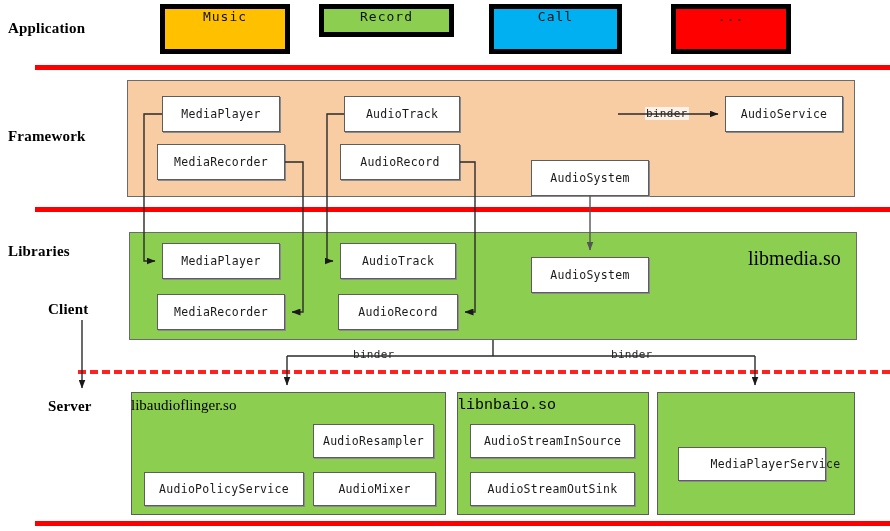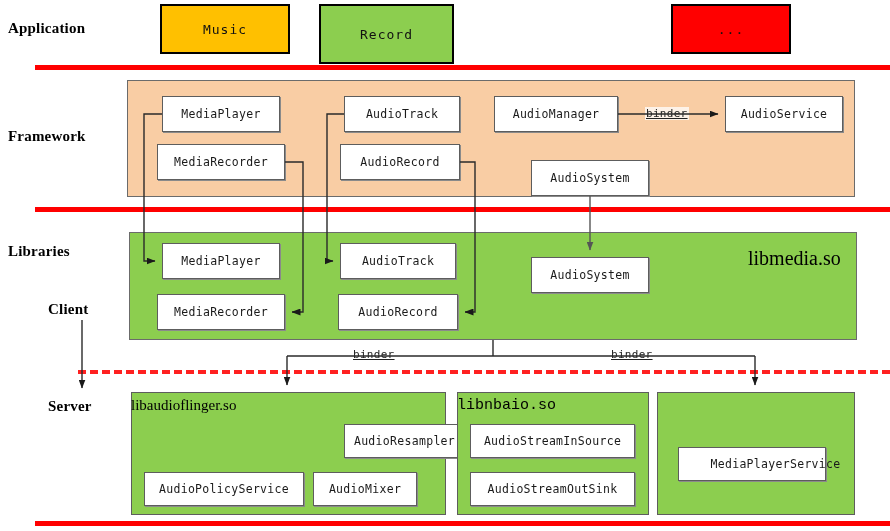--- a/index.html
+++ b/index.html
@@ -27,24 +27,23 @@
   }
   .dashed-sep{
     position:absolute;
     height:0;
     border-top:4px dashed #ff2020;
   }
 
   
   .app-box{
     position:absolute;
-    border:2px solid #000000;
+    border:5px solid #000000;
     box-sizing:border-box;
     display:flex;
-    align-items:center;
     justify-content:center;
     font-size:13px;
     color:#111;
     letter-spacing:1px;
   }
 
   
   .panel{
     position:absolute;
     box-sizing:border-box;
@@ -99,40 +98,42 @@
 
   
   .binder-tag{
     position:absolute;
     background:#fdf2e8;
     font-size:11px;
     color:#222;
     padding:0 1px;
     white-space:nowrap;
     letter-spacing:.3px;
-    text-decoration:underline;
   }
   .binder-tag.plain{background:#ffffff;}
 </style>
 </head>
 <body>
 
 <div id="stage">
 
   <div class="row-label" style="left:8px;  top:20px;">Application</div>
   <div class="row-label" style="left:8px;  top:128px;">Framework</div>
   <div class="row-label" style="left:8px;  top:243px;">Libraries</div>
   <div class="row-label" style="left:48px; top:301px;">Client</div>
   <div class="row-label" style="left:48px; top:398px;">Server</div>
 
   <div class="app-box" style="left:160px;top:4px;width:130px;height:50px;background:#ffc000;">
     <span>Music</span>
   </div>
-  <div class="app-box" style="left:319px;top:4px;width:135px;height:60px;background:#8cce4f;">
+  <div class="app-box" style="left:319px;top:4px;width:135px;height:33px;background:#8cce4f;">
     <span>Record</span>
+  </div>
+  <div class="app-box" style="left:489px;top:4px;width:133px;height:50px;background:#00b0f0;">
+    <span>Call</span>
   </div>
   <div class="app-box" style="left:671px;top:4px;width:120px;height:50px;background:#ff0000;">
     <span>...</span>
   </div>
 
   <div class="sep" style="left:35px;top:65px;width:855px;"></div>
 
   <div class="panel framework" style="left:127px;top:80px;width:728px;height:117px;"></div>
 
   <div class="node" style="left:162px;top:96px;width:118px;height:36px;">
@@ -140,23 +141,20 @@
   </div>
   <div class="node" style="left:157px;top:144px;width:128px;height:36px;">
     <span>MediaRecorder</span>
   </div>
   <div class="node" style="left:344px;top:96px;width:116px;height:36px;">
     <span>AudioTrack</span>
   </div>
   <div class="node" style="left:340px;top:144px;width:120px;height:36px;">
     <span>AudioRecord</span>
   </div>
-  <div class="node" style="left:494px;top:96px;width:124px;height:36px;">
-    <span>AudioManager</span>
-  </div>
   <div class="node" style="left:531px;top:160px;width:118px;height:36px;">
     <span>AudioSystem</span>
   </div>
   <div class="node" style="left:725px;top:96px;width:118px;height:36px;">
     <span>AudioService</span>
   </div>
 
   <div class="binder-tag" style="left:645px;top:107px;">binder</div>
 
   <div class="sep" style="left:35px;top:207px;width:855px;"></div>
@@ -181,27 +179,27 @@
     <span>AudioSystem</span>
   </div>
 
   <div class="binder-tag plain" style="left:352px;top:348px;">binder</div>
   <div class="binder-tag plain" style="left:610px;top:348px;">binder</div>
 
   <div class="dashed-sep" style="left:78px;top:370px;width:812px;"></div>
 
   <div class="srv-panel" style="left:131px;top:392px;width:315px;height:123px;"></div>
   <div class="srv-title" style="left:131px;top:397px;width:315px;">libaudioflinger.so</div>
-  <div class="node" style="left:313px;top:424px;width:121px;height:34px;margin-left:31px;">
+  <div class="node" style="left:313px;top:424px;width:121px;height:34px;">
     <span>AudioResampler</span>
   </div>
   <div class="node" style="left:144px;top:472px;width:160px;height:34px;">
     <span>AudioPolicyService</span>
   </div>
-  <div class="node" style="left:313px;top:472px;width:104px;height:34px;">
+  <div class="node" style="left:313px;top:472px;width:123px;height:34px;">
     <span>AudioMixer</span>
   </div>
 
   <div class="srv-panel" style="left:457px;top:392px;width:192px;height:123px;"></div>
   <div class="srv-title" style="left:457px;top:397px;width:192px;font-family:Liberation Mono, monospace;">libnbaio.so</div>
   <div class="node" style="left:470px;top:424px;width:165px;height:34px;">
     <span>AudioStreamInSource</span>
   </div>
   <div class="node" style="left:470px;top:472px;width:165px;height:34px;text-align:right;">
     <span>AudioStreamOutSink</span>

